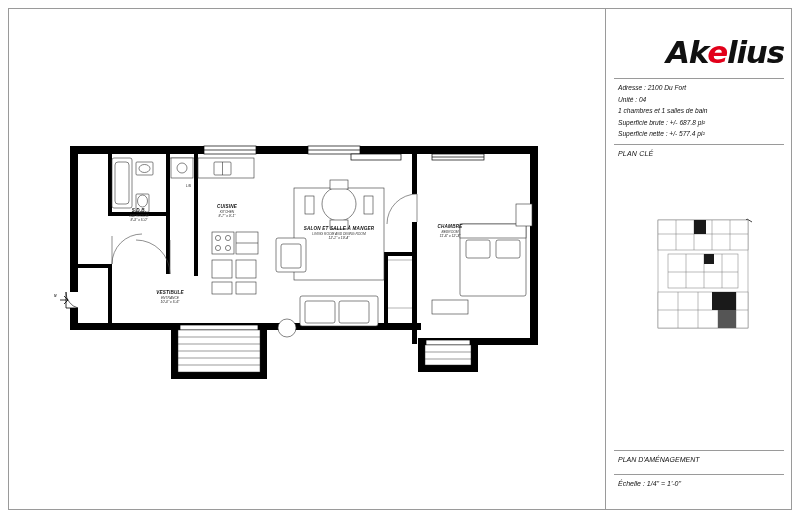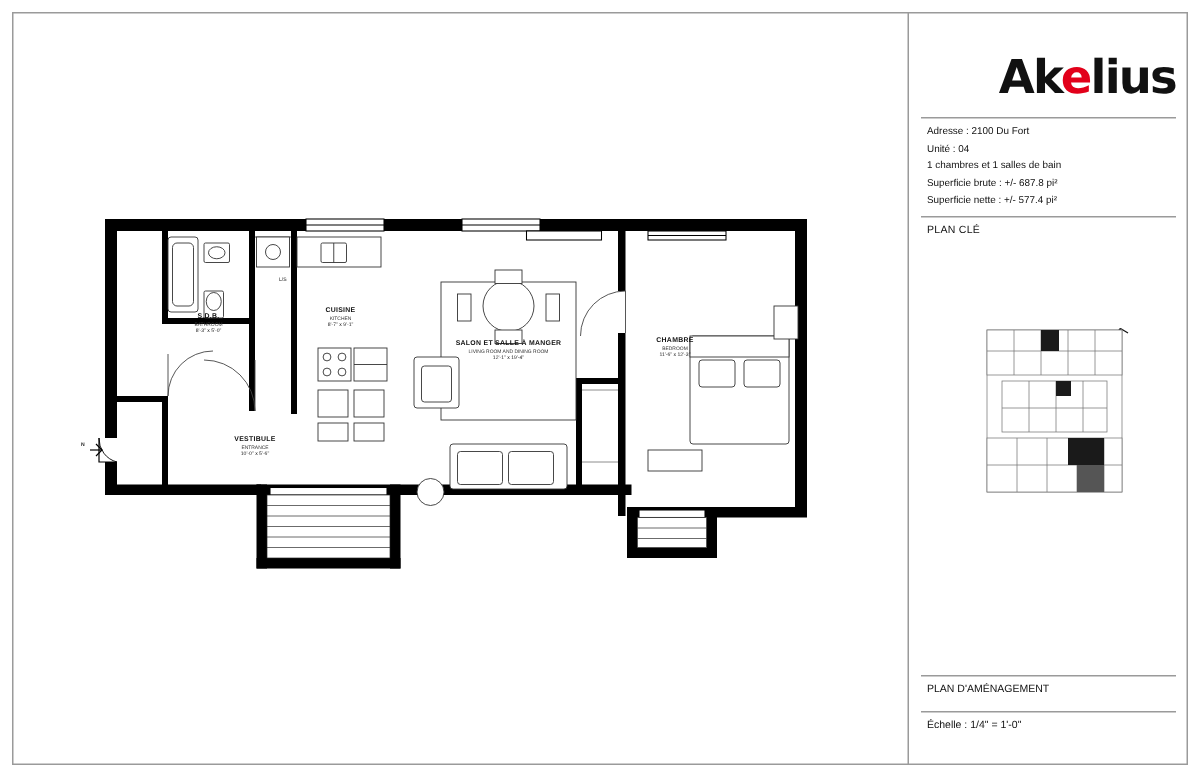--- a/index.html
+++ b/index.html
@@ -12,20 +12,21 @@
     height: 518px;
     font-family: "Liberation Sans", sans-serif;
     color: #1a1a1a;
     overflow: hidden;
   }
   #page {
     position: relative;
     width: 668px;
     height: 518px;
     background: #ffffff;
+    font-style: italic;
   }
 
   
   .outer-frame {
     position: absolute;
     left: 8px; top: 8px;
     width: 784px; height: 502px;
     border: 1px solid #9a9a9a;
     box-sizing: border-box;
   }

